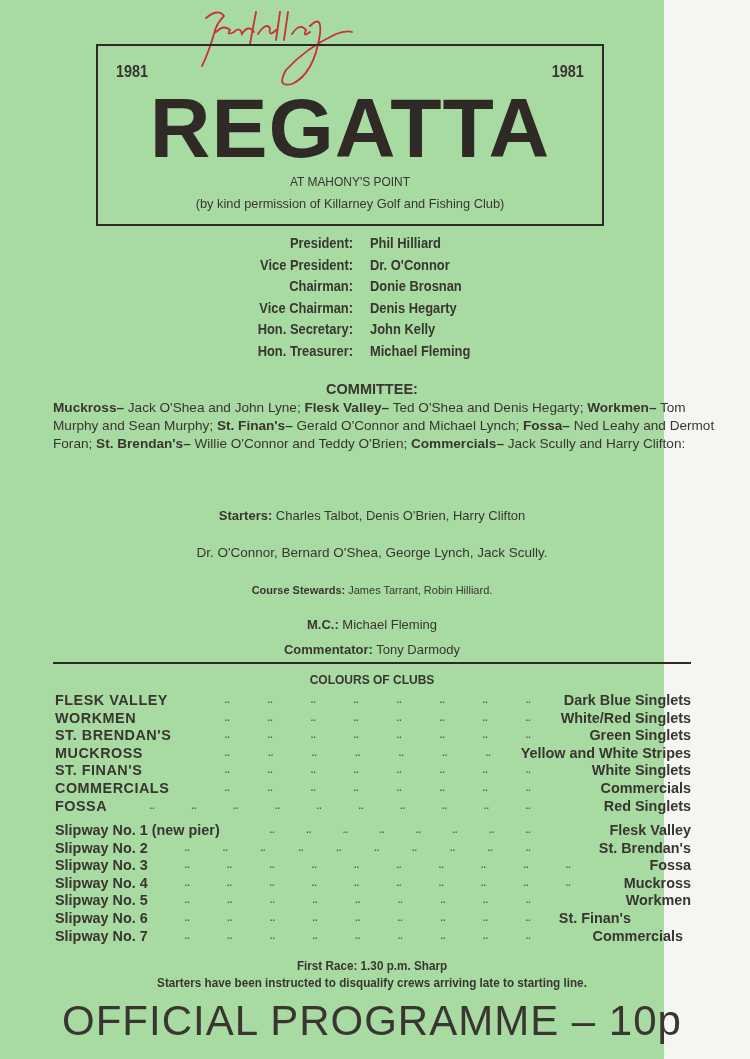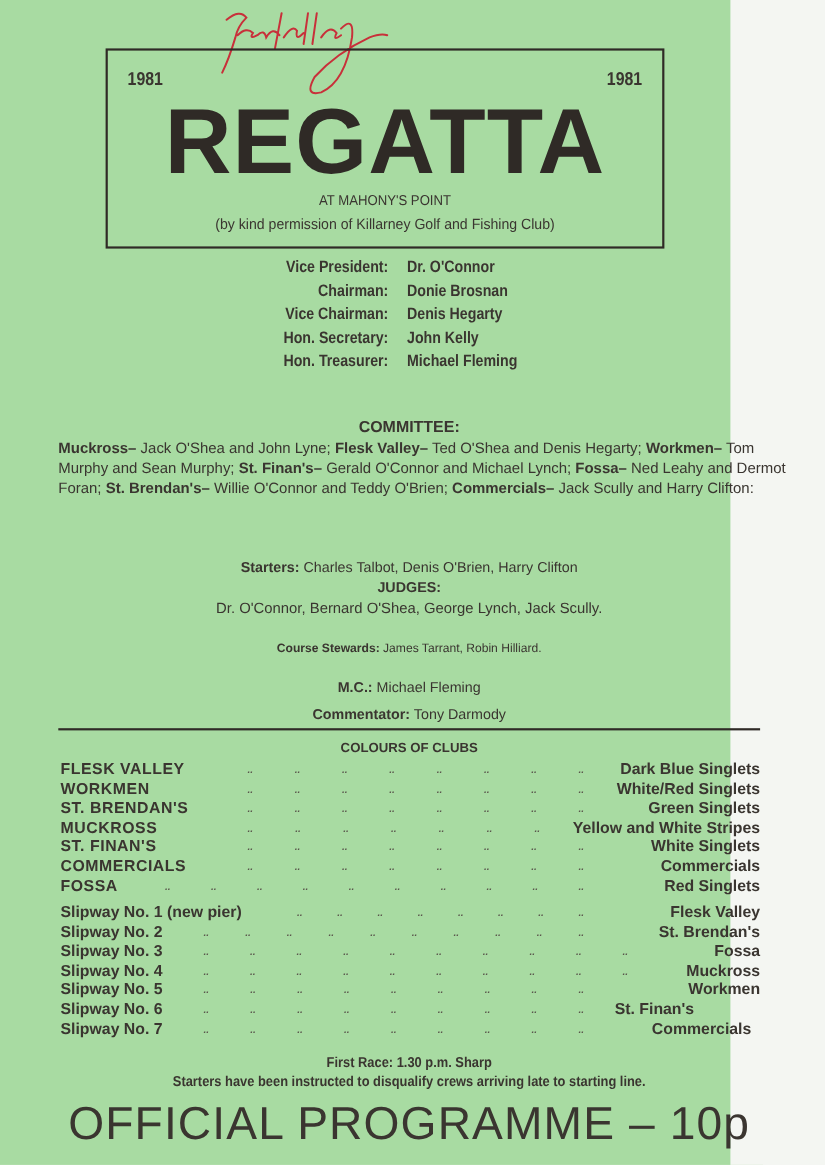--- a/index.html
+++ b/index.html
@@ -87,20 +87,24 @@
   <div class="titlebox">
     <div class="year l">1981</div>
     <div class="year r">1981</div>
     <div class="regatta">REGATTA</div>
     <div class="at-point">AT MAHONY'S POINT</div>
     <div class="permission">(by kind permission of Killarney Golf and Fishing Club)</div>
   </div>
 
   <div class="officers">
     <div class="officer-row">
+        <span class="officer-role">President:</span>
+        <span class="officer-name">Phil Hilliard</span>
+      </div>
+    <div class="officer-row">
         <span class="officer-role">Vice President:</span>
         <span class="officer-name">Dr. O'Connor</span>
       </div>
     <div class="officer-row">
         <span class="officer-role">Chairman:</span>
         <span class="officer-name">Donie Brosnan</span>
       </div>
     <div class="officer-row">
         <span class="officer-role">Vice Chairman:</span>
         <span class="officer-name">Denis Hegarty</span>
@@ -112,21 +116,20 @@
     <div class="officer-row">
         <span class="officer-role">Hon. Treasurer:</span>
         <span class="officer-name">Michael Fleming</span>
       </div>
   </div>
 
   <div class="center committee-head">COMMITTEE:</div>
   <div class="committee-text"><b>Muckross–</b><span> Jack O'Shea and John Lyne; </span><b>Flesk Valley–</b><span> Ted O'Shea and Denis Hegarty; </span><b>Workmen–</b><span> Tom Murphy and Sean Murphy; </span><b>St. Finan's–</b><span> Gerald O'Connor and Michael Lynch; </span><b>Fossa–</b><span> Ned Leahy and Dermot Foran; </span><b>St. Brendan's–</b><span> Willie O'Connor and Teddy O'Brien; </span><b>Commercials–</b><span> Jack Scully and Harry Clifton:</span></div>
 
   <div class="center starters"><span class="lbl">Starters:</span><span> Charles Talbot, Denis O'Brien, Harry Clifton</span></div>
-  <div class="center judges-head">JUDGES:</div>
   <div class="center judges">Dr. O'Connor, Bernard O'Shea, George Lynch, Jack Scully.</div>
   <div class="center stewards"><span class="lbl">Course Stewards:</span><span> James Tarrant, Robin Hilliard.</span></div>
   <div class="center mc"><span class="lbl">M.C.:</span><span> Michael Fleming</span></div>
   <div class="center commentator"><span class="lbl">Commentator:</span><span> Tony Darmody</span></div>
 
   <div class="rule"></div>
   <div class="center colours-head">COLOURS OF CLUBS</div>
 
   <div class="table" style="top:692px">
     <div class="row">

